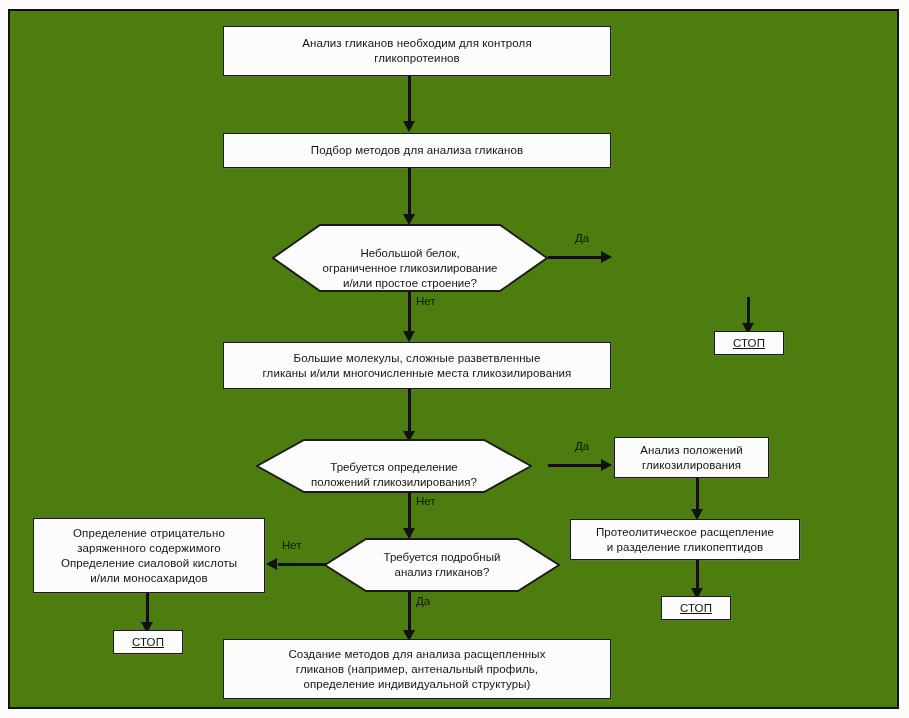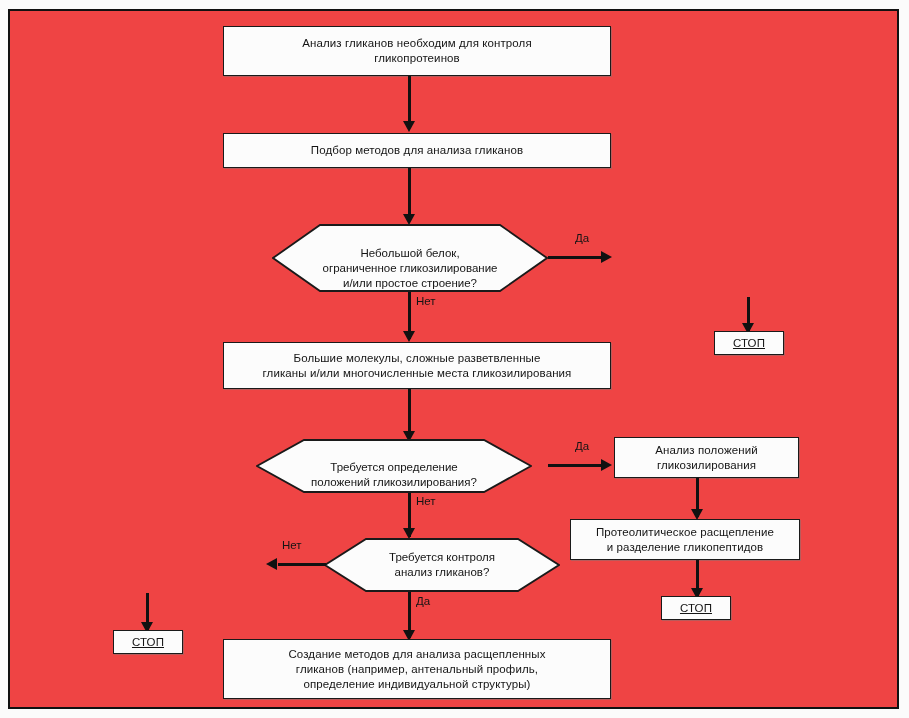--- a/index.html
+++ b/index.html
@@ -16,21 +16,21 @@
     overflow: hidden;
   }
   #frame {
     position: absolute;
     left: 8px;
     top: 9px;
     width: 891px;
     height: 700px;
     border: 2px solid #111111;
     box-sizing: border-box;
-    background: #ef4444;
+    background: #4d7c0f;
   }
 
   
   .node {
     position: absolute;
     box-sizing: border-box;
     display: flex;
     align-items: center;
     justify-content: center;
     text-align: center;
@@ -185,21 +185,21 @@
         <polygon points="48,1 228,1 275,27 228,53 48,53 1,27" fill="#fcfcfc" stroke="#1a1a1a" stroke-width="1.8"></polygon>
       </svg>
       <div class="hextxt">Требуется определение
 положений гликозилирования?</div>
     </div>
 
     <div class="hline" style="left:538px; top:453px; width:56px; height:3px;"></div>
     <div class="arrow-right" style="left:591px; top:448px;"></div>
     <div class="edge-label" style="left:565px; top:429px;">Да</div>
 
-    <div class="node box" style="left:604px; top:426px; width:185px; height:41px;">
+    <div class="node box" style="left:604px; top:426px; width:155px; height:41px;">
       <span class="txt">Анализ положений
 гликозилирования</span>
     </div>
 
     <div class="vline" style="left:686px; top:467px; width:3px; height:39px;"></div>
     <div class="arrow-down" style="left:681px; top:498px;"></div>
 
     <div class="node box" style="left:560px; top:508px; width:230px; height:41px;">
       <span class="txt">Протеолитическое расщепление
 и разделение гликопептидов</span>
@@ -213,28 +213,34 @@
     </div>
 
     <div class="vline" style="left:398px; top:482px; width:3px; height:44px;"></div>
     <div class="arrow-down" style="left:393px; top:517px;"></div>
     <div class="edge-label" style="left:406px; top:484px;">Нет</div>
 
     <div class="hexwrap" style="left:314px; top:527px; width:236px; height:54px;">
       <svg width="236" height="54" viewBox="0 0 236 54">
         <polygon points="42,1 194,1 235,27 194,53 42,53 1,27" fill="#fcfcfc" stroke="#1a1a1a" stroke-width="1.8"></polygon>
       </svg>
-      <div class="hextxt">Требуется контроля
+      <div class="hextxt">Требуется подробный
 анализ гликанов?</div>
     </div>
 
     <div class="hline" style="left:268px; top:552px; width:48px; height:3px;"></div>
     <div class="arrow-left" style="left:256px; top:547px;"></div>
     <div class="edge-label" style="left:272px; top:528px;">Нет</div>
 
+    <div class="node box" style="left:23px; top:507px; width:232px; height:75px;">
+      <span class="txt">Определение отрицательно
+заряженного содержимого
+Определение сиаловой кислоты
+и/или моносахаридов</span>
+    </div>
 
     <div class="vline" style="left:136px; top:582px; width:3px; height:37px;"></div>
     <div class="arrow-down" style="left:131px; top:611px;"></div>
 
     <div class="node stop" style="left:103px; top:619px; width:70px; height:24px;">
       <span class="txt">СТОП</span>
     </div>
 
     <div class="vline" style="left:398px; top:581px; width:3px; height:46px;"></div>
     <div class="arrow-down" style="left:393px; top:619px;"></div>

